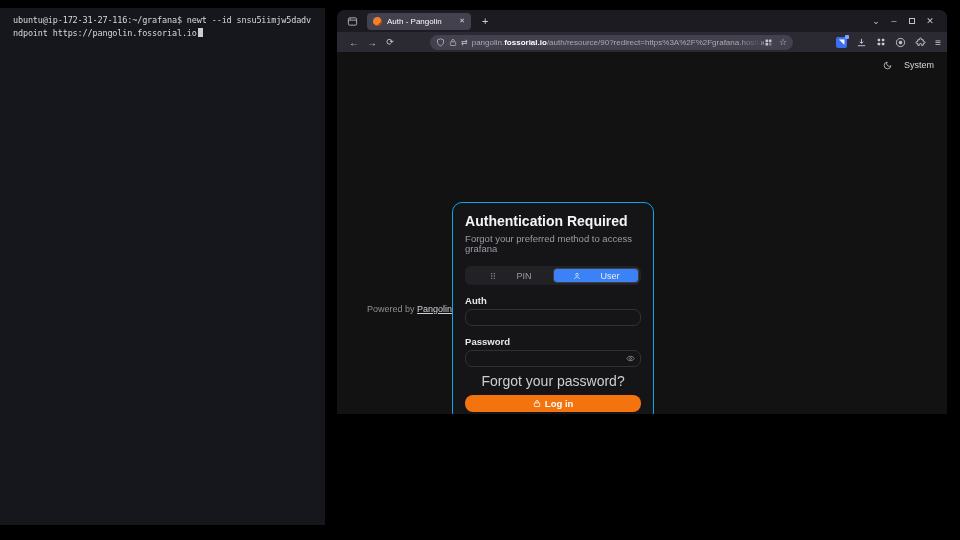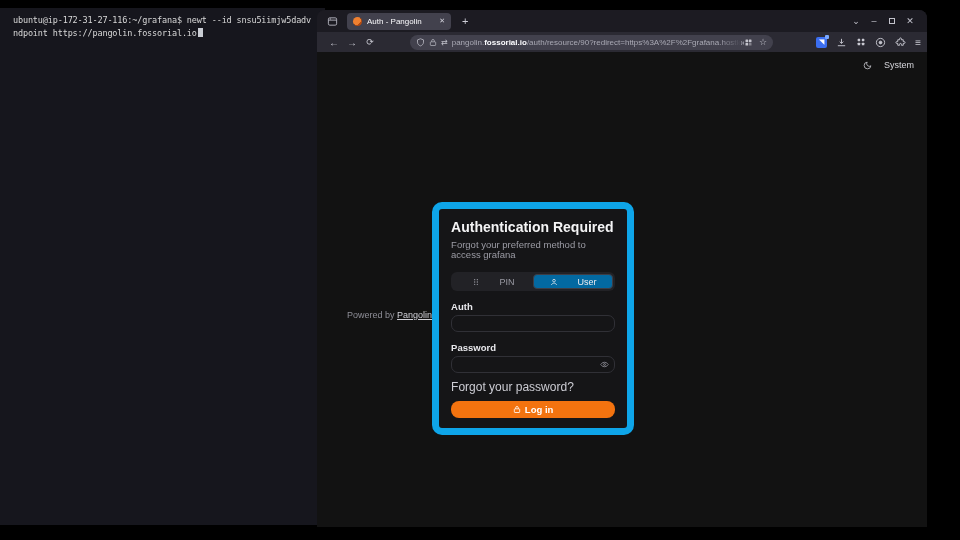--- a/index.html
+++ b/index.html
@@ -10,21 +10,21 @@
   
   .terminal { position:absolute; left:0; top:8px; width:325px; height:517px;
               background:#16161d; padding:6px 4px 0 13px;
               font-family:"DejaVu Sans Mono", monospace; font-size:8.5px;
               line-height:12.5px; color:#d8d8d8; }
   .tline { white-space:pre; letter-spacing:-0.15px; }
   .cursor { display:inline-block; width:5px; height:9px; background:#c9ccd3;
             margin-left:1px; vertical-align:-1px; }
 
   
-  .browser { position:absolute; left:317px; top:10px; width:610px; height:517px;
+  .browser { position:absolute; left:337px; top:10px; width:610px; height:404px;
              background:#1c1b22; border-radius:8px 8px 0 0; overflow:hidden; }
 
   
   .tabbar { height:22px; display:flex; align-items:center; padding:0 8px 0 8px;
             background:#1c1b22; }
   .ffview { width:14px; height:14px; display:flex; align-items:center; justify-content:center;
             color:#b6b6c0; margin-right:8px; flex:0 0 auto; }
   .tab { width:104px; height:17px; background:#42414d; border-radius:4px;
          display:flex; align-items:center; padding:0 6px; margin-right:6px; flex:0 0 auto; }
   .favicon { width:9px; height:9px; border-radius:50%;
@@ -62,40 +62,40 @@
   .menu-glyph { font-size:10px; }
 
   
   .content { position:relative; height:475px; background:#121212; }
   .theme-btn { position:absolute; top:8px; right:13px; display:flex; align-items:center;
                gap:12px; color:#d6d6dc; font-size:9px; cursor:default; }
   .auth-wrap { padding-top:143px; display:flex; flex-direction:row; align-items:center;padding-left:30px; }
   .powered { font-size:9px; color:#8e8e97; }
   .powered a { color:#cfcfd6; text-decoration:underline; }
 
-  .card { width:202px; margin-top:7px; background:#151517; border:7px solid #0ea5e9;
+  .card { width:202px; margin-top:7px; background:#151517; border:1px solid #0ea5e9;
           border-radius:10px; padding:11px 12px 10px 12px; }
   .card-title { font-size:14px; font-weight:bold; color:#f4f4f5; line-height:15px; }
   .card-sub { margin-top:5px; font-size:9.5px; color:#9c9ca5; line-height:10px; }
 
   .tabs { margin-top:12px; height:19px; background:#222226; border-radius:6px;
           display:grid; grid-template-columns:1fr 1fr; padding:2px; gap:0; }
   .tabseg { display:flex; align-items:center; justify-content:center; gap:20px;
             font-size:9px; color:#9a9aa3; border-radius:4px; }
-  .tabseg.active { background:#0369a1; border:1px solid #3d3d45; color:#ededf1; }
+  .tabseg.active { background:#3b82f6; border:1px solid #3d3d45; color:#ededf1; }
 
   .field-label { display:block; margin-top:11px; font-size:9.5px; font-weight:bold;
                  color:#e8e8ec; line-height:9px; }
   .tinput { margin-top:4px; width:100%; height:17px; background:transparent;
             border:1px solid #303036; border-radius:7px; color:#e8e8ec;
             font-size:9px; padding:0 6px; outline:none; }
   .pw-wrap { position:relative; }
   .eye { position:absolute; right:6px; top:8px; color:#9c9ca5; display:flex; }
 
-  .forgot { margin-top:10px; font-size:12px; color:#cdcdd4; line-height:9px; }
+  .forgot { margin-top:10px; text-align:center; font-size:14px; color:#cdcdd4; line-height:9px; }
   .login { margin-top:9px; width:100%; height:17px; border:none; border-radius:8px;
            background:#f3730f; color:#fff; font-size:9.5px; font-weight:bold;
            display:flex; align-items:center; justify-content:center; gap:4px;
            font-family:"Liberation Sans", sans-serif; }
 
   svg { display:block; }
 </style>
 </head>
 <body>
 

